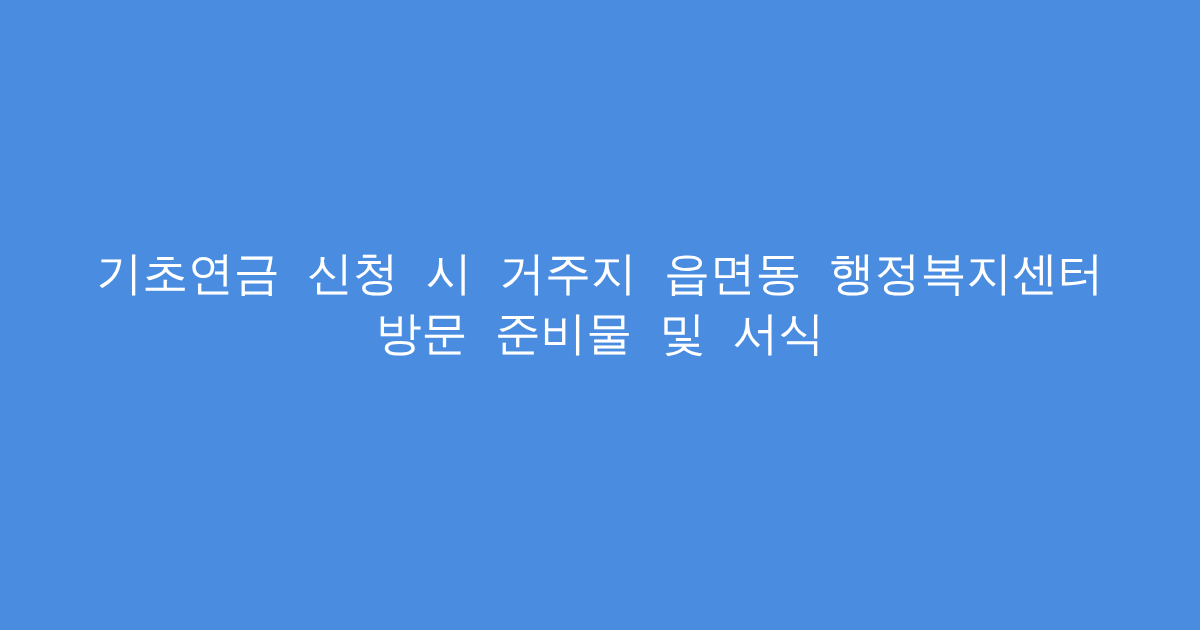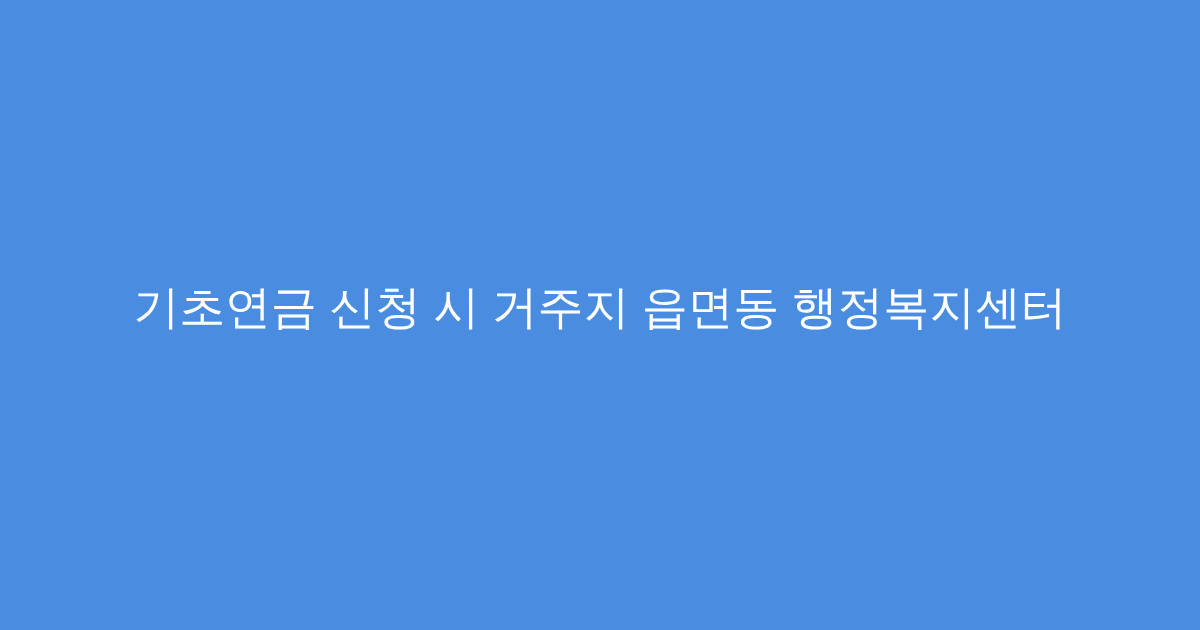--- a/index.html
+++ b/index.html
@@ -32,34 +32,35 @@
   .headline-block {
     width: 1040px;
     margin-top: -16px;           
     text-align: center;
     user-select: none;
   }
 
   .headline-line {
     display: block;
     color: #ffffff;
-    font-family: Liberation Sans, sans-serif;
+    font-family: Liberation Mono, monospace;
     font-size: 46px;
     font-weight: 400;
     line-height: 60px;
     letter-spacing: -0.2px;
     white-space: nowrap;
     -webkit-font-smoothing: antialiased;
   }
 </style>
 </head>
 <body>
 
 <div class="thumbnail-canvas" style="background-color: rgb(74, 141, 224); width: 1200px; height: 630px;">
 
   <div class="headline-block" style="text-align: center;">
 
     <span class="headline-line" style="color: rgb(255, 255, 255);">기초연금 신청 시 거주지 읍면동 행정복지센터</span>
 
+    <span class="headline-line" style="color: rgb(255, 255, 255);">방문 준비물 및 서식</span>
 
   </div>
 
 </div>
 
 </body></html>

